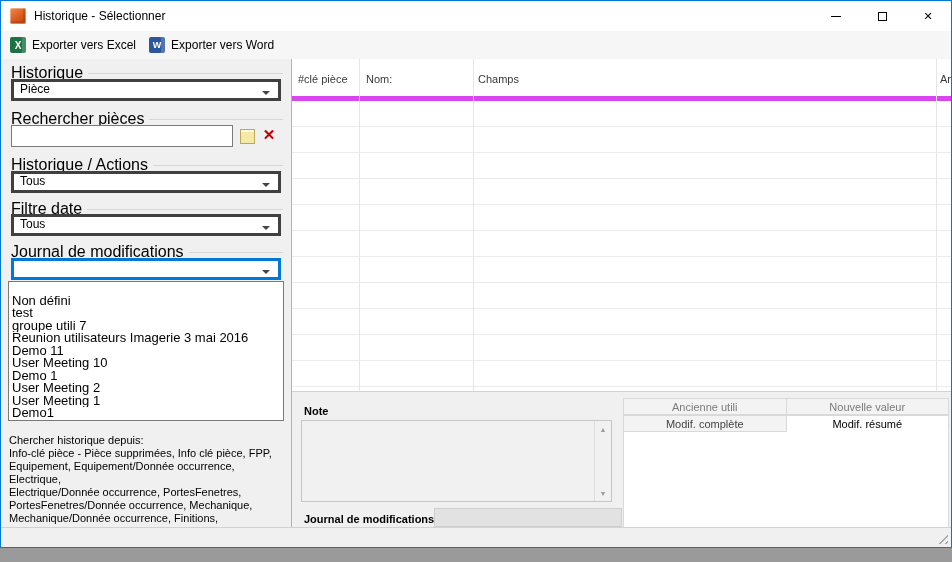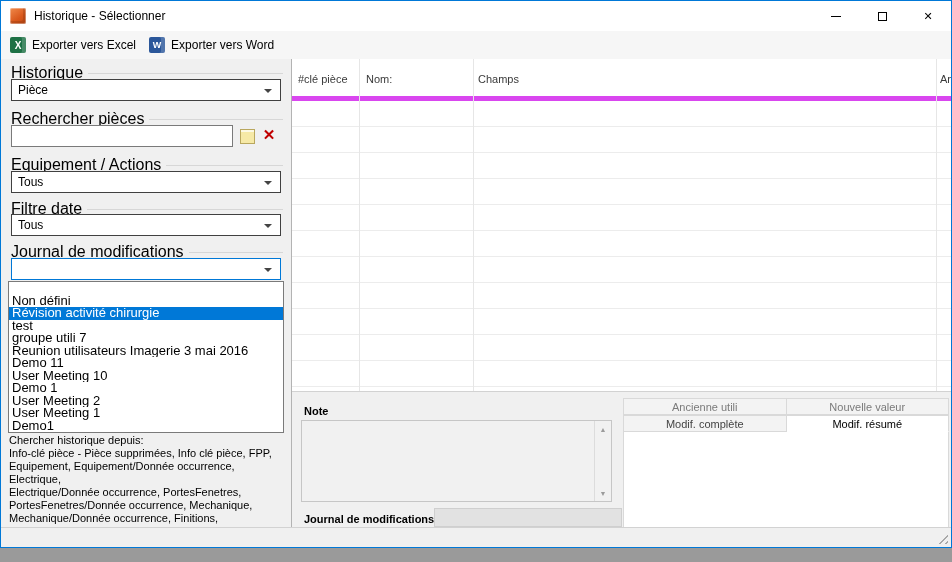--- a/index.html
+++ b/index.html
@@ -25,22 +25,22 @@
   .tool-btn{display:flex;align-items:center;gap:6px;font-size:12px;color:#000;padding:3px 8px 3px 5px;white-space:nowrap;}
   .icon-excel{width:16px;height:16px;background:var(--excel);color:#fff;font-size:10px;font-weight:bold;
     display:flex;align-items:center;justify-content:center;border-radius:2px;box-shadow:inset -4px 0 0 rgba(255,255,255,.18);}
   .icon-word{width:16px;height:16px;background:var(--word);color:#fff;font-size:9px;font-weight:bold;
     display:flex;align-items:center;justify-content:center;border-radius:2px;box-shadow:inset -4px 0 0 rgba(255,255,255,.18);}
 
   
   .left-panel{position:absolute;top:58px;left:0;width:291px;height:482px;background:#f0f0f0;border-right:1px solid #b3b3b3;}
   .sec-label{position:absolute;left:10px;right:8px;display:flex;align-items:center;font-size:16px;color:#000;white-space:nowrap;}
   .sec-label::after{content:"";flex:1;height:1px;background:#d7d7d7;margin-left:5px;}
-  .combo{position:absolute;left:10px;width:270px;height:22px;background:#fff;border:1px solid #404040;
-    display:flex;align-items:center;padding-left:6px;font-size:12px;color:#000;}
+  .combo{position:absolute;left:10px;width:270px;height:22px;background:#fff;border:3px solid #404040;
+    display:flex;align-items:flex-start;padding-left:6px;font-size:12px;color:#000;}
   .combo.open{border-color:var(--accent);}
   .combo-arrow{position:absolute;right:8px;top:9px;width:0;height:0;
     border-left:4px solid transparent;border-right:4px solid transparent;border-top:4px solid #444;}
   .search-input{position:absolute;left:10px;top:66px;width:222px;height:22px;border:1px solid #7a7a7a;background:#fff;
     font-family:"Liberation Sans",sans-serif;font-size:12px;padding:0 5px;}
   .note-btn{position:absolute;left:238px;top:69px;width:17px;height:17px;display:flex;align-items:center;justify-content:center;}
   .folder-icon{display:block;width:15px;height:15px;background:var(--folder);border:1px solid #b9a75e;
     box-shadow:inset 0 2px 0 rgba(255,255,255,.7);}
   .clear-btn{position:absolute;left:259px;top:66px;width:18px;height:20px;display:flex;align-items:center;justify-content:center;
     color:var(--red);font-size:15px;font-weight:bold;}
@@ -136,21 +136,21 @@
     </div>
     <input class="search-input" value="" style="">
     <div class="note-btn">
       <span class="folder-icon"></span>
     </div>
     <div class="clear-btn">
       <span>✕</span>
     </div>
 
     <div class="sec-label" style="top:97px">
-      <span>Equipement / Actions</span>
+      <span>Historique / Actions</span>
     </div>
     <div class="combo" style="top:112px">
       <span>Tous</span>
       <span class="combo-arrow"></span>
     </div>
 
     <div class="sec-label" style="top:141px">
       <span>Filtre date</span>
     </div>
     <div class="combo" style="top:155px">
@@ -162,21 +162,20 @@
       <span>Journal de modifications</span>
     </div>
     <div class="combo open" style="top:199px">
       <span></span>
       <span class="combo-arrow"></span>
     </div>
 
     <div class="dropdown-list">
       <div class="dd-item"></div>
       <div class="dd-item">Non défini</div>
-      <div class="dd-item selected">Révision activité chirurgie</div>
       <div class="dd-item">test</div>
       <div class="dd-item">groupe utili 7</div>
       <div class="dd-item">Reunion utilisateurs Imagerie 3 mai 2016</div>
       <div class="dd-item">Demo 11</div>
       <div class="dd-item">User Meeting 10</div>
       <div class="dd-item">Demo 1</div>
       <div class="dd-item">User Meeting 2</div>
       <div class="dd-item">User Meeting 1</div>
       <div class="dd-item">Demo1</div>
     </div>

